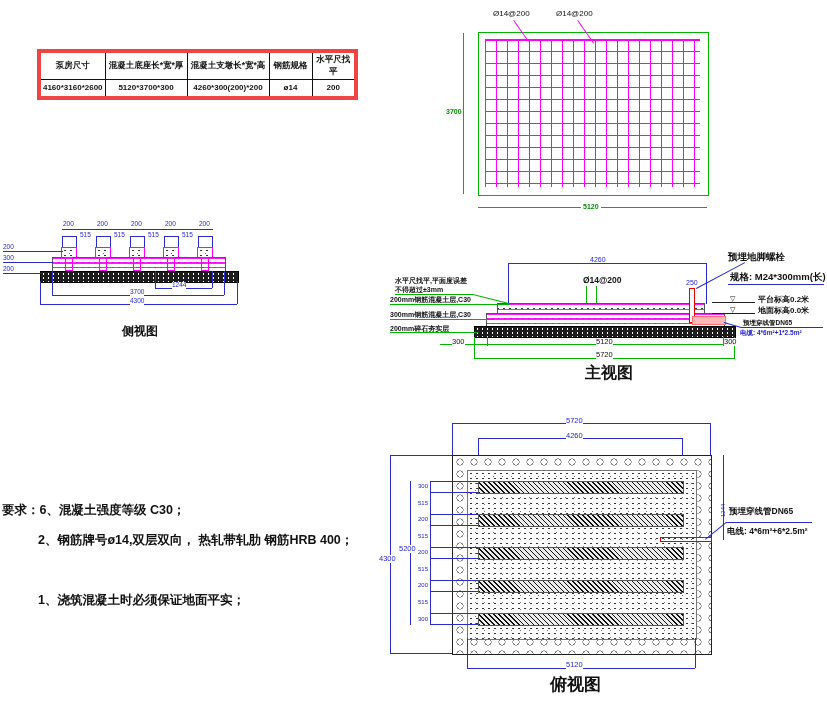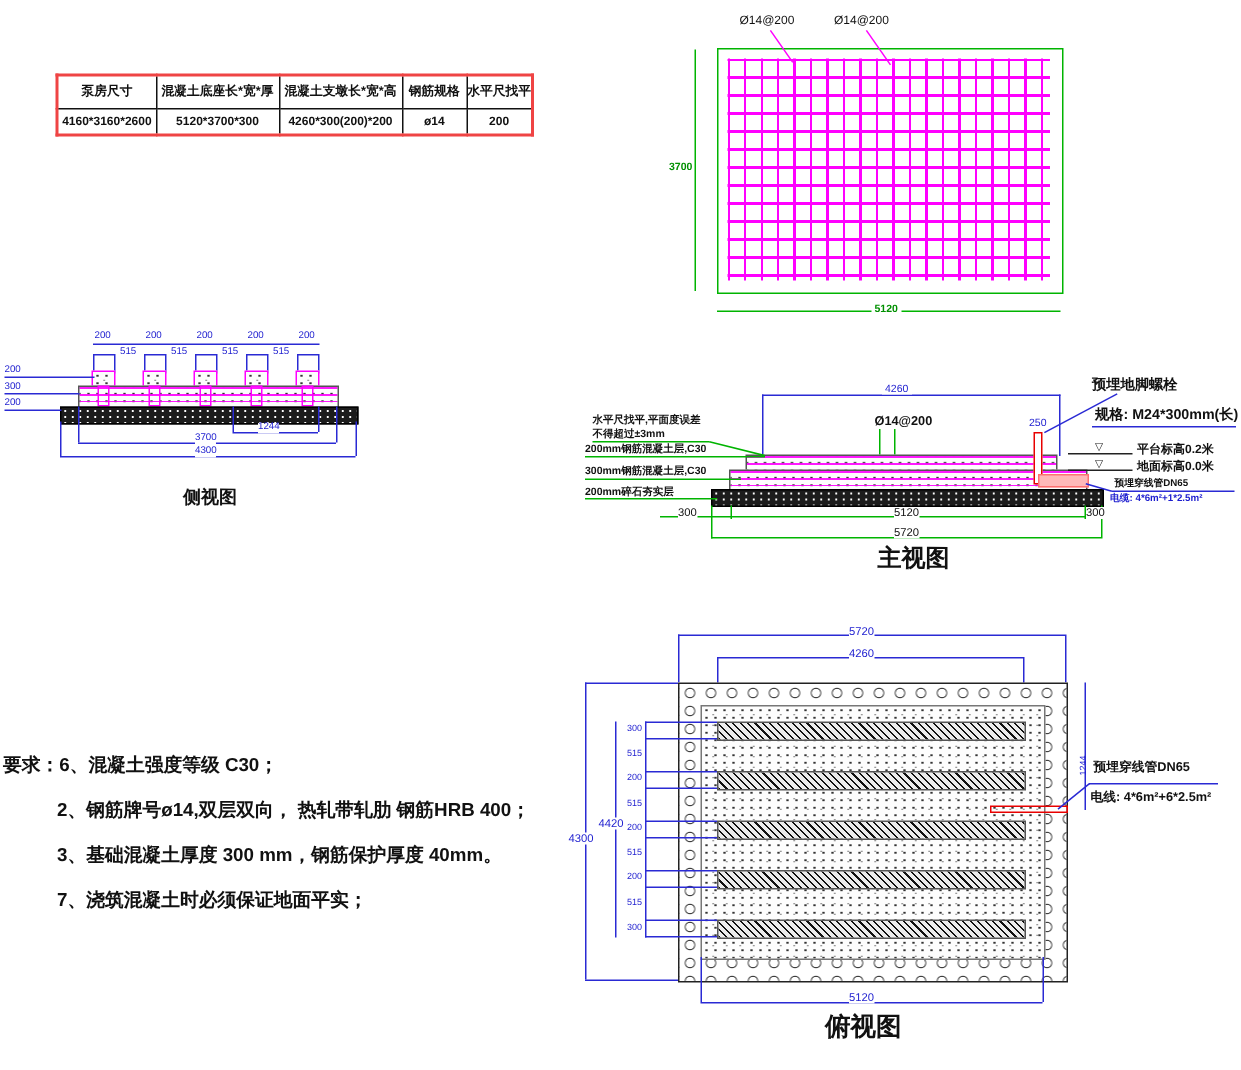--- a/index.html
+++ b/index.html
@@ -15,21 +15,21 @@
   .vline{position:absolute;width:1px;}
   .lblue{background:#2a2ad4;}
   .lgreen{background:#00b400;}
   .lmag{background:#ff00ff;}
   .lblack{background:#222;}
   .rot{transform-origin:0 0;}
   
   .spec-table{position:absolute;border-collapse:collapse;table-layout:fixed;}
   .spec-table td{border:1px solid #111;text-align:center;vertical-align:middle;
                  font-weight:bold;color:#111;padding:1px 0;}
-  .spec-table{border:2px solid #ef4444;}
+  .spec-table{border:4px solid #ef4444;}
   
   .gridmesh{position:absolute;background-image:
       repeating-linear-gradient(to right,#ff00ff 0 1.5px,transparent 1.5px 11px),
       repeating-linear-gradient(to bottom,#ff00ff 0 1.5px,transparent 1.5px 12px);}
   .concrete{position:absolute;background-color:#fdfdfd;background-image:
       radial-gradient(#333 0.7px,transparent 0.9px),
       radial-gradient(#777 0.6px,transparent 0.8px);
       background-size:6px 5px,9px 7px;background-position:0 0,3px 2px;
       border:1px solid #555;}
   .rebarband{background-image:
@@ -232,21 +232,21 @@
   <div class="lbl blue" style="left:418px;top:500px;font-size:6px;">515</div>
   <div class="lbl blue" style="left:418px;top:516px;font-size:6px;">200</div>
   <div class="lbl blue" style="left:418px;top:533px;font-size:6px;">515</div>
   <div class="lbl blue" style="left:418px;top:549px;font-size:6px;">200</div>
   <div class="lbl blue" style="left:418px;top:566px;font-size:6px;">515</div>
   <div class="lbl blue" style="left:418px;top:582px;font-size:6px;">200</div>
   <div class="lbl blue" style="left:418px;top:599px;font-size:6px;">515</div>
   <div class="lbl blue" style="left:418px;top:616px;font-size:6px;">300</div>
 
   <div class="vline lblue" style="left:410px;top:481px;height:144px;"></div>
-  <div class="lbl blue" style="left:399px;top:545px;font-size:7.5px;background:#fff;">4420</div>
+  <div class="lbl blue" style="left:399px;top:545px;font-size:7.5px;background:#fff;">5200</div>
   <div class="vline lblue" style="left:390px;top:455px;height:198px;"></div>
   <div class="hline lblue" style="left:390px;top:455px;width:62px;"></div>
   <div class="hline lblue" style="left:390px;top:653px;width:62px;"></div>
   <div class="lbl blue" style="left:379px;top:555px;font-size:7.5px;background:#fff;">4300</div>
 
   <div class="vline lblue" style="left:467px;top:638px;height:30px;"></div>
   <div class="vline lblue" style="left:695px;top:638px;height:30px;"></div>
   <div class="hline lblue" style="left:467px;top:668px;width:228px;"></div>
   <div class="lbl blue" style="left:566px;top:661px;font-size:7.5px;background:#fff;">5120</div>
 
@@ -254,16 +254,15 @@
   <div class="lbl blue rot" style="left:720px;top:517px;font-size:6px;transform:rotate(-90deg);">1244</div>
   <div class="abs" style="left:660px;top:537px;width:50px;height:3px;border:1px solid #e80000;"></div>
   <div class="lbl black b" style="left:729px;top:507px;font-size:8.5px;">预埋穿线管DN65</div>
   <div class="hline lblue" style="left:726px;top:522px;width:86px;"></div>
   <div class="hline lblue rot" style="left:705px;top:539px;width:27px;transform:rotate(-39deg);"></div>
   <div class="lbl black b" style="left:727px;top:527px;font-size:8.5px;">电线: 4*6m²+6*2.5m²</div>
   <div class="lbl black b" style="left:550px;top:676px;font-size:17px;">俯视图</div>
 
   <div class="lbl black b" style="left:2px;top:504px;font-size:12.5px;">要求：6、混凝土强度等级 C30；</div>
   <div class="lbl black b" style="left:38px;top:534px;font-size:12.5px;">2、钢筋牌号ø14,双层双向， 热轧带轧肋  钢筋HRB 400；</div>
-  <div class="lbl black b" style="left:38px;top:564px;font-size:12.5px;">3、基础混凝土厚度 300 mm，钢筋保护厚度 40mm。</div>
-  <div class="lbl black b" style="left:38px;top:594px;font-size:12.5px;">7、浇筑混凝土时必须保证地面平实；</div>
+  <div class="lbl black b" style="left:38px;top:594px;font-size:12.5px;">1、浇筑混凝土时必须保证地面平实；</div>
 
 </div>
 
 </body></html>

